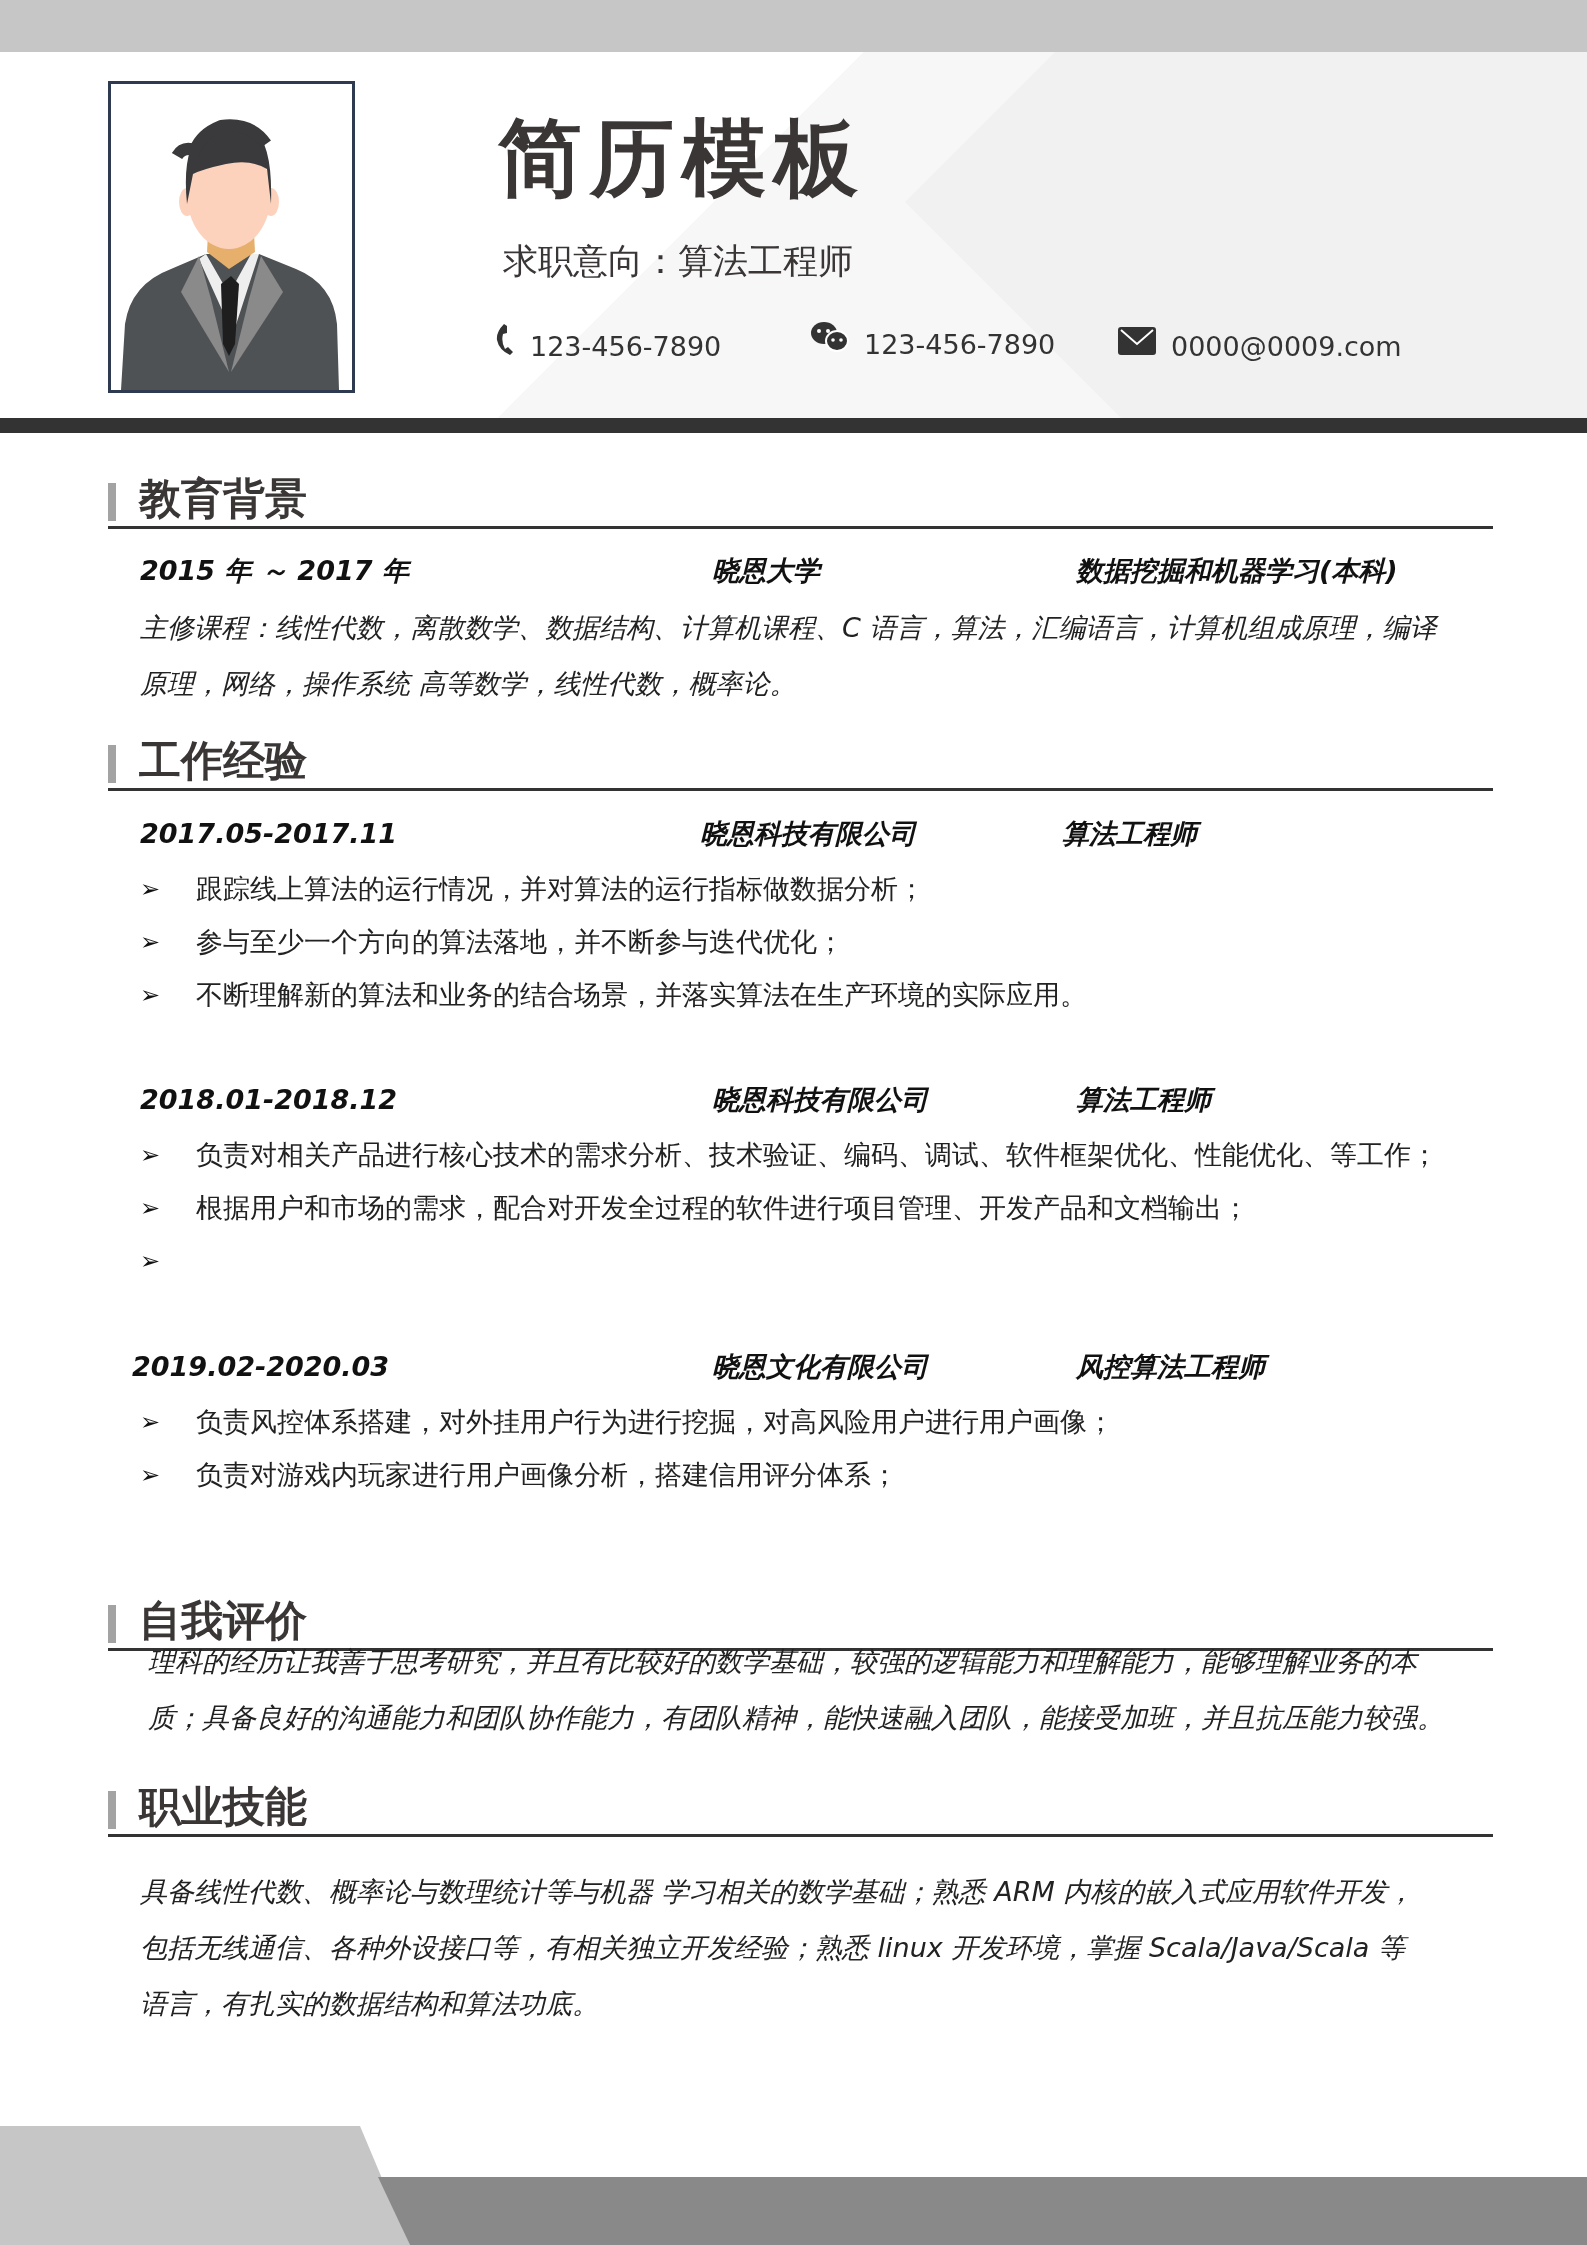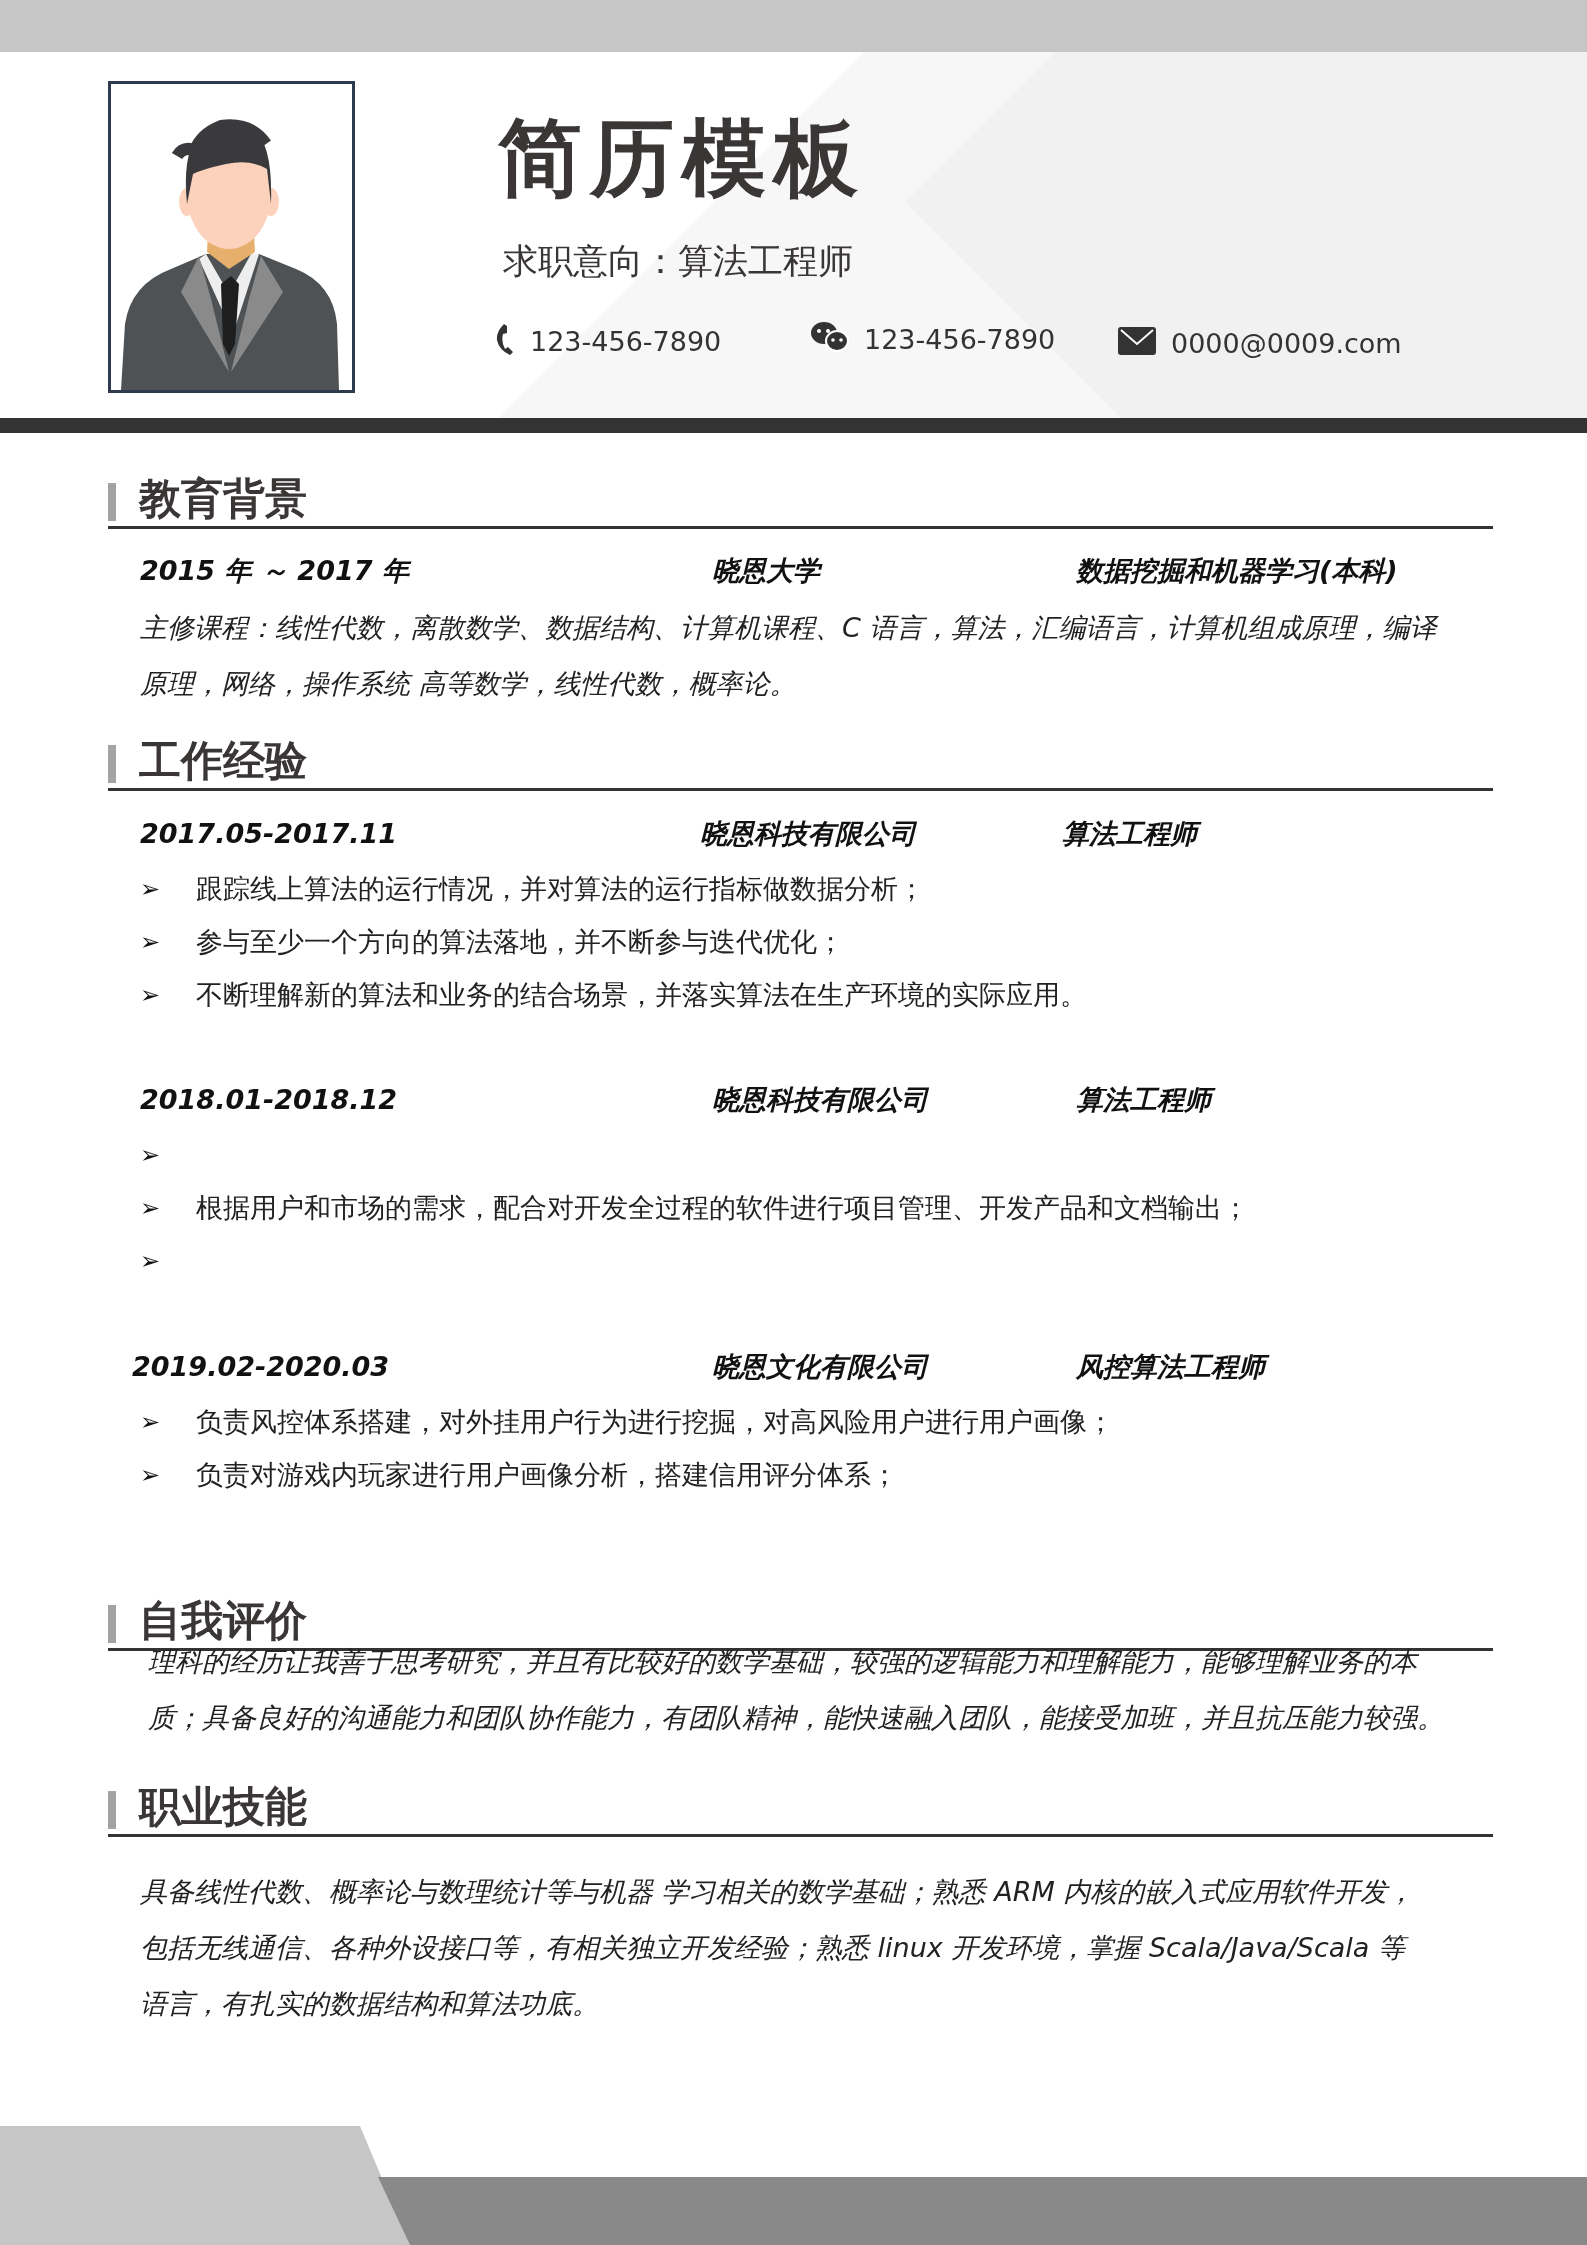--- a/index.html
+++ b/index.html
@@ -10,21 +10,21 @@
   .header-bg { position: absolute; left: 0; top: 52px; width: 1587px; height: 366px; background: #ffffff; overflow: hidden; }
   .header-bg .diag1 { position: absolute; left: 640px; top: -40px; width: 900px; height: 900px; background: #f7f7f7; transform: rotate(45deg); transform-origin: center; }
   .header-bg .diag2 { position: absolute; left: 1050px; top: -200px; width: 700px; height: 700px; background: #f1f1f1; transform: rotate(45deg); }
   .dark-bar { position: absolute; left: 0; top: 418px; width: 1587px; height: 15px; background: #333333; }
 
   .photo { position: absolute; left: 108px; top: 81px; width: 247px; height: 312px; border: 3px solid #2d3a4f; background: #fff; overflow: hidden; }
   .photo svg { position: absolute; left: 0; top: 0; }
 
   .title { position: absolute; left: 498px; top: 108px; font-size: 84px; font-weight: bold; color: #3a3636; letter-spacing: 8px; line-height: 100px; }
   .subtitle { position: absolute; left: 503px; top: 236px; font-size: 35px; color: #3a3636; line-height: 50px; }
-  .contact { position: absolute; top: 322px; display: flex; align-items: flex-start; font-size: 27px; color: #333; line-height: 40px; }
+  .contact { position: absolute; top: 322px; display: flex; align-items: flex-end; font-size: 27px; color: #333; line-height: 40px; }
   .contact .ic { display: inline-block; margin-right: 14px; }
   .c1 { left: 494px; }
   .c2 { left: 810px; top: 320px; }
   .c3 { left: 1117px; top: 324px; }
 
   .section-head { position: absolute; left: 108px; width: 1385px; height: 56px; border-bottom: 3px solid #333; padding-left: 16px; }
   .section-head .mark { position: absolute; left: 0; top: 10px; width: 8px; height: 38px; background: #a3a3a3; }
   .section-head .label { position: absolute; left: 31px; top: -2px; font-size: 42px; font-weight: bold; color: #3a3636; line-height: 56px; }
 
   .row { position: absolute; font-size: 27px; line-height: 40px; color: #222; white-space: nowrap; font-style: italic; }
@@ -133,20 +133,21 @@
       <span>不断理解新的算法和业务的结合场景，并落实算法在生产环境的实际应用。</span>
     </div>
 </div>
 
 <div class="row bold" style="left:140px; top:1080px;">2018.01-2018.12</div>
 <div class="row bold" style="left:712px; top:1080px;">晓恩科技有限公司</div>
 <div class="row bold" style="left:1076px; top:1080px;">算法工程师</div>
 <div class="bullets" style="top:1128px;">
   <div class="bullet">
       <span class="arrow">➢</span>
+      <span>负责对相关产品进行核心技术的需求分析、技术验证、编码、调试、软件框架优化、性能优化、等工作；</span>
     </div>
   <div class="bullet">
       <span class="arrow">➢</span>
       <span>根据用户和市场的需求，配合对开发全过程的软件进行项目管理、开发产品和文档输出；</span>
     </div>
   <div class="bullet">
       <span class="arrow">➢</span>
     </div>
 </div>
 

